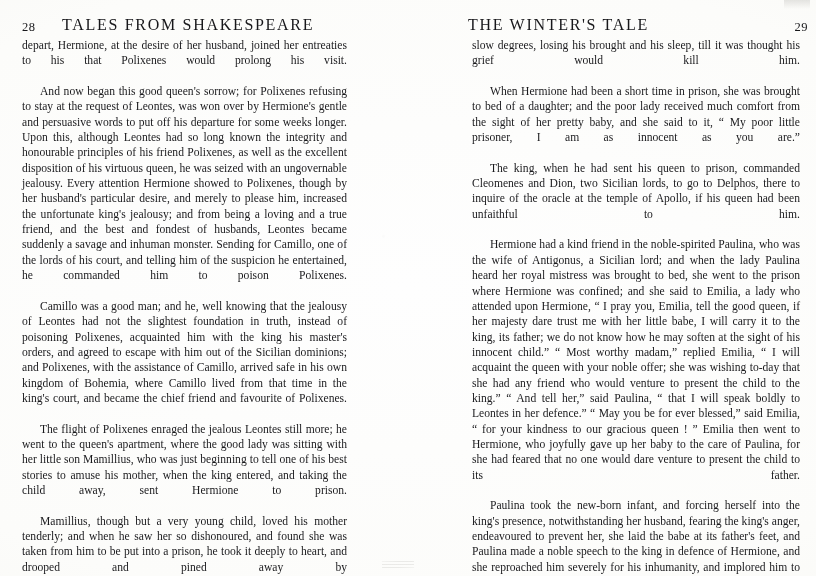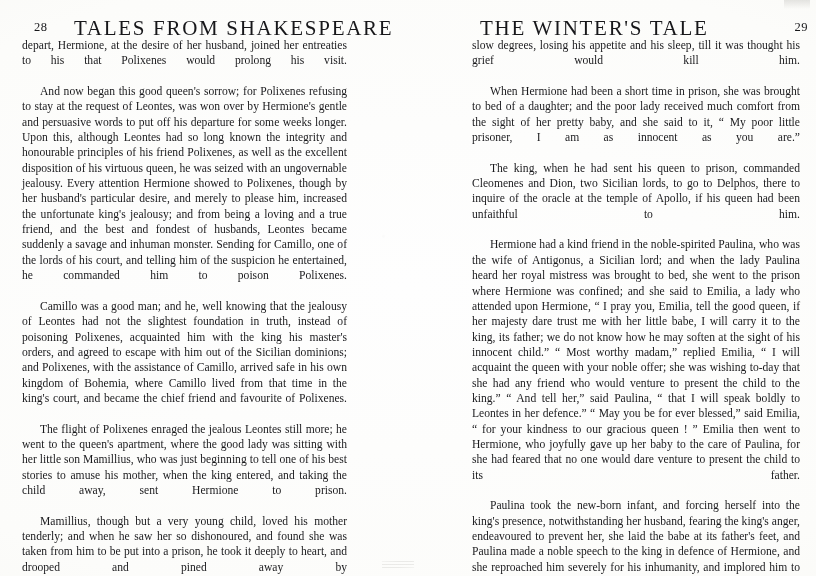--- a/index.html
+++ b/index.html
@@ -80,32 +80,31 @@
 
   .running-head {
     position: absolute;
     top: 16px;
     left: 0;
     right: 0;
     height: 20px;
     font-size: 15px;
     letter-spacing: 1.7px;
     white-space: nowrap;
-    margin-left: 12px;
   }
   .running-head .folio {
     position: absolute;
     font-size: 12.5px;
     letter-spacing: .5px;
     top: 4px;
   }
   .running-head .title {
     position: absolute;
     top: 0;
-    font-size: 21px;
+    font-size: 16px;
   }
 
   
   .page-left .running-head .folio  { left: 22px; }
   .page-left .running-head .title  { left: 62px; }
 
   
   .page-right .running-head .title { left: 60px; text-align: right; }
   .page-right .running-head .folio { right: 8px; }
 
@@ -165,21 +164,21 @@
       <p>Mamillius, though but a very young child, loved his mother tenderly; and when he saw her so dishonoured, and found she was taken from him to be put into a prison, he took it deeply to heart, and drooped and pined away by</p>
     </div>
   </div>
 
   <div class="page page-right">
     <div class="running-head">
       <span class="title">THE WINTER'S TALE</span>
       <span class="folio">29</span>
     </div>
     <div class="column">
-      <p class="no-indent">slow degrees, losing his appetite and his sleep, till it was thought his grief would kill him.</p>
+      <p class="no-indent">slow degrees, losing his brought and his sleep, till it was thought his grief would kill him.</p>
       <p>When Hermione had been a short time in prison, she was brought to bed of a daughter; and the poor lady received much comfort from the sight of her pretty baby, and she said to it, “ My poor little prisoner, I am as innocent as you are.”</p>
       <p>The king, when he had sent his queen to prison, commanded Cleomenes and Dion, two Sicilian lords, to go to Delphos, there to inquire of the oracle at the temple of Apollo, if his queen had been unfaithful to him.</p>
       <p>Hermione had a kind friend in the noble-spirited Paulina, who was the wife of Antigonus, a Sicilian lord; and when the lady Paulina heard her royal mistress was brought to bed, she went to the prison where Hermione was confined; and she said to Emilia, a lady who attended upon Hermione, “ I pray you, Emilia, tell the good queen, if her majesty dare trust me with her little babe, I will carry it to the king, its father; we do not know how he may soften at the sight of his innocent child.”  “ Most worthy madam,” replied Emilia, “ I will acquaint the queen with your noble offer; she was wishing to-day that she had any friend who would venture to present the child to the king.” “ And tell her,” said Paulina, “ that I will speak boldly to Leontes in her defence.”  “ May you be for ever blessed,” said Emilia, “ for your kindness to our gracious queen ! ” Emilia then went to Hermione, who joyfully gave up her baby to the care of Paulina, for she had feared that no one would dare venture to present the child to its father.</p>
       <p>Paulina took the new-born infant, and forcing herself into the king's presence, notwithstanding her husband, fearing the king's anger, endeavoured to prevent her, she laid the babe at its father's feet, and Paulina made a noble speech to the king in defence of Hermione, and she reproached him severely for his inhumanity, and implored him to have mercy on his innocent wife and child.  But</p>
     </div>
   </div>
 
 </div>
 
 </body></html>

